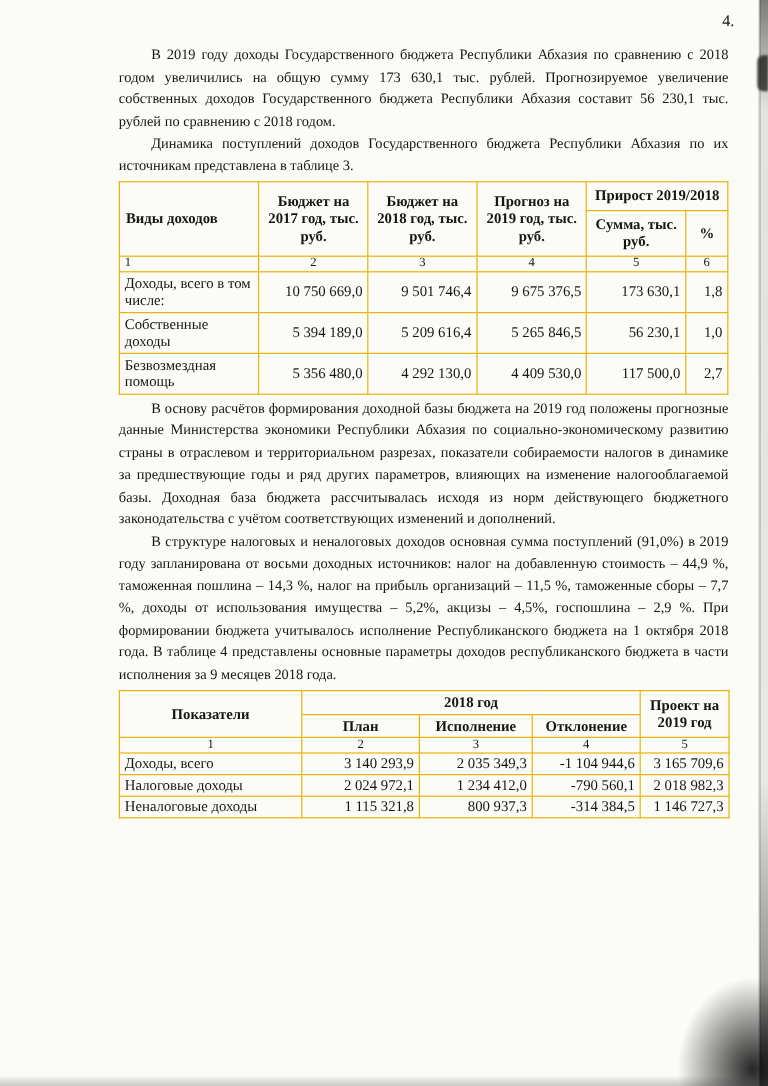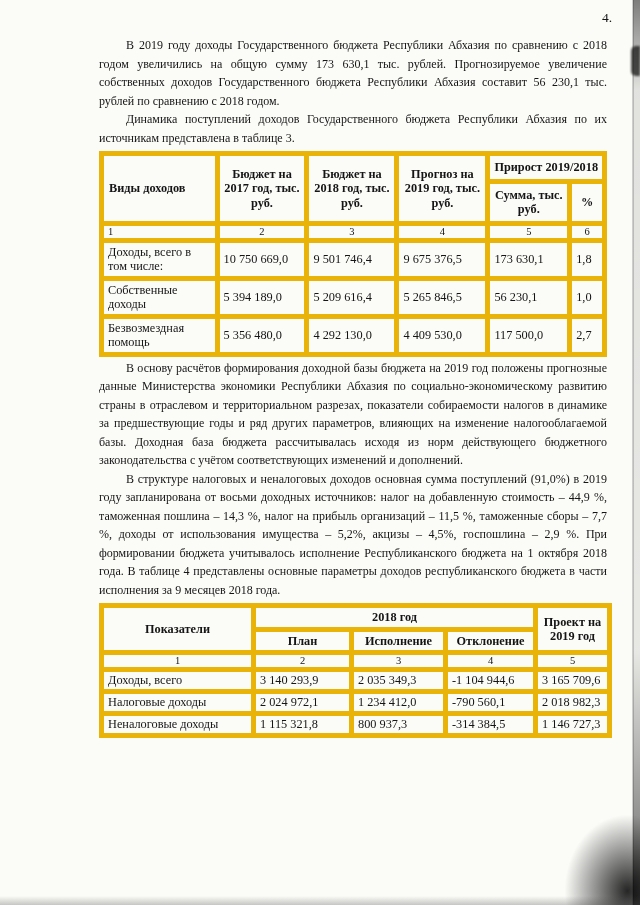--- a/index.html
+++ b/index.html
@@ -37,42 +37,42 @@
   }
   .cap-label { font-weight:bold; margin-right:4px; }
   table.tbl {
     border-collapse:collapse;
     width:100%;
     table-layout:fixed;
     margin-top:4px;
     margin-bottom:2px;
   }
   .tbl td {
-    border:5px solid #eab308;
+    border:1px solid #eab308;
     font-size:12.3px;
     padding:2px 4px;
     vertical-align:middle;
     overflow:hidden;
   }
   .tbl td.h {
     font-weight:bold;
     text-align:center;
     line-height:1.18;
     padding:4px 2px;
   }
   .tbl td.h.left { text-align:left; padding-left:5px; }
   .tbl tr.nums td {
     font-size:10.5px;
     line-height:12px;
     padding:0 4px;
     text-align:center;
   }
   .tbl tr.nums td.leftnum { text-align:left; }
   .tbl td.lbl { text-align:left; line-height:1.18; }
-  .tbl td.val { text-align:left; white-space:nowrap; }
+  .tbl td.val { text-align:right; white-space:nowrap; }
   table.t4 td { padding:1px 4px; }
   table.t4 td.h { padding:2px 2px; }
   
   .artifact { position:absolute; pointer-events:none; }
   .edge-line { top:0; bottom:0; right:6px; width:2px; background:rgba(90,90,90,.28); }
   .edge-shade {
     top:0; bottom:0; right:0; width:7px;
     background:linear-gradient(to bottom, rgba(0,0,0,.50) 0%, rgba(0,0,0,.10) 10%, rgba(0,0,0,.08) 72%, rgba(0,0,0,.60) 100%);
   }
   .top-right-mark {

